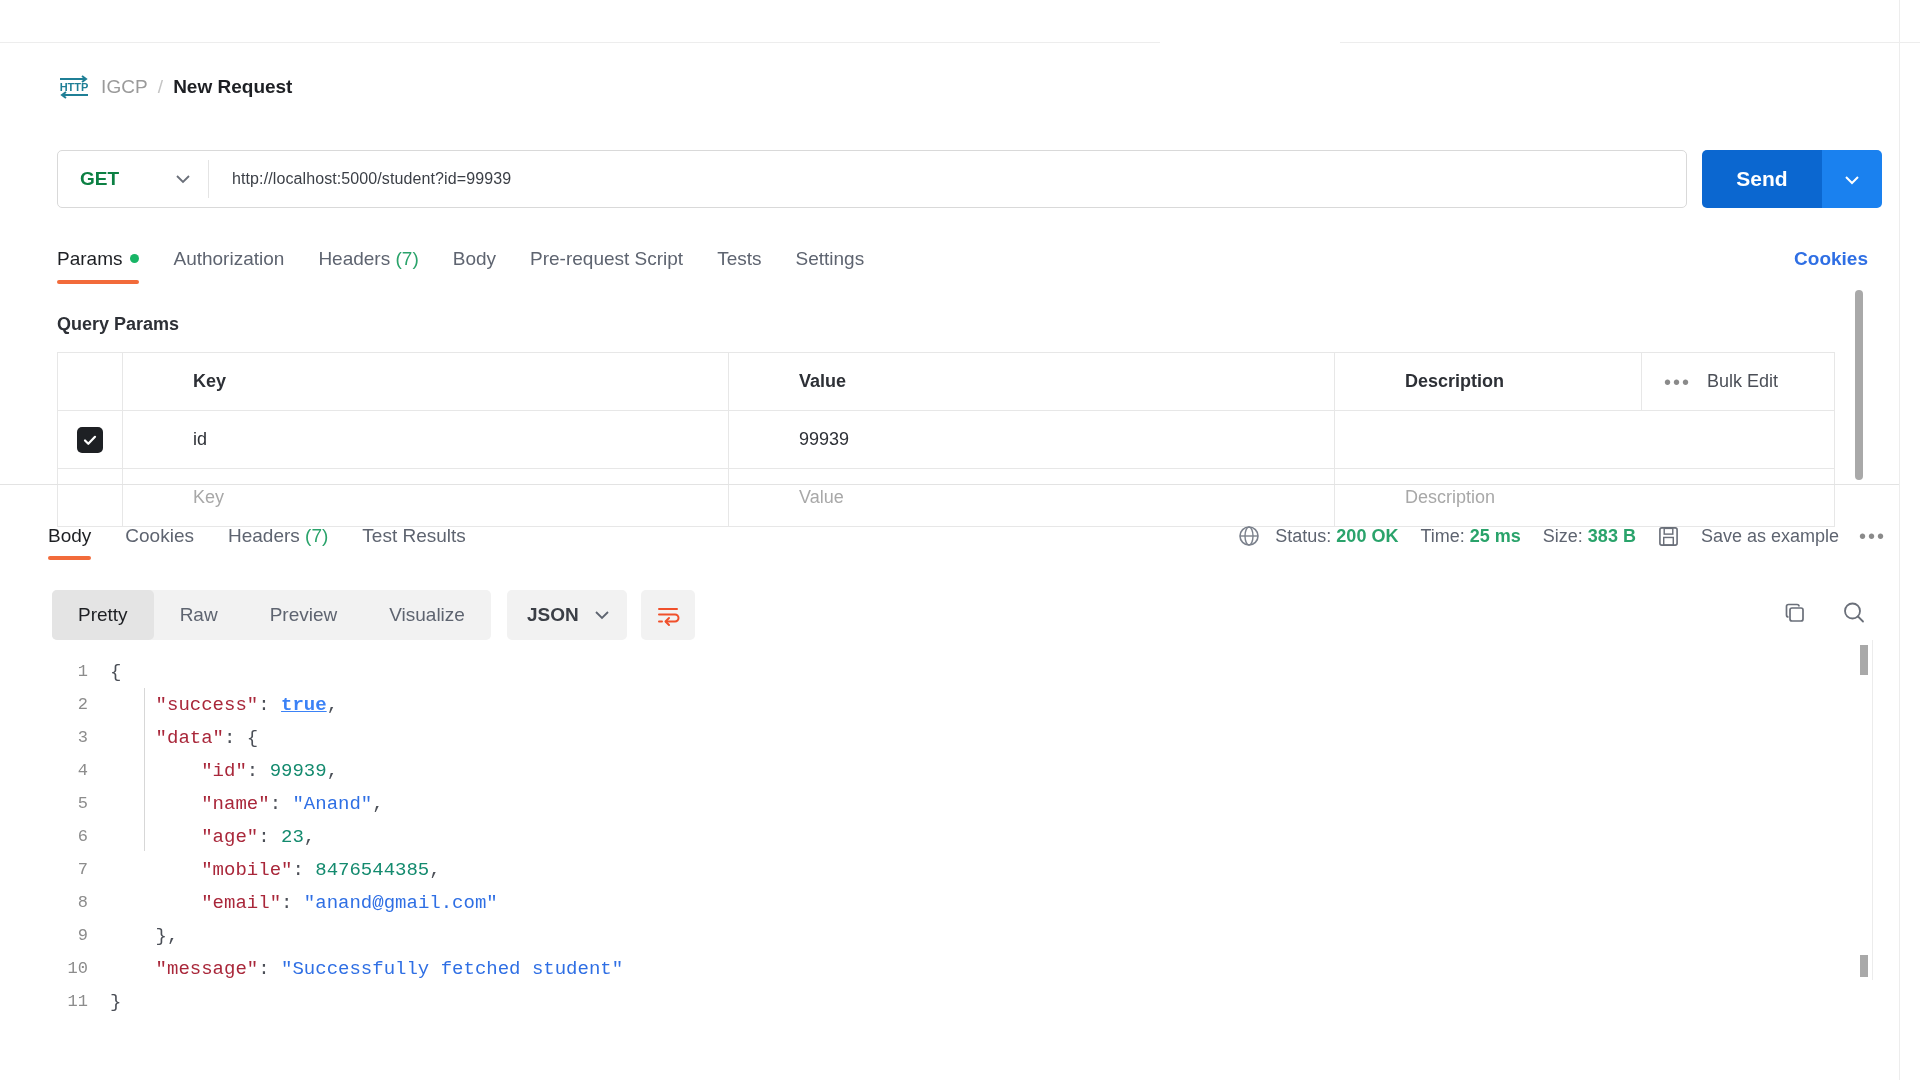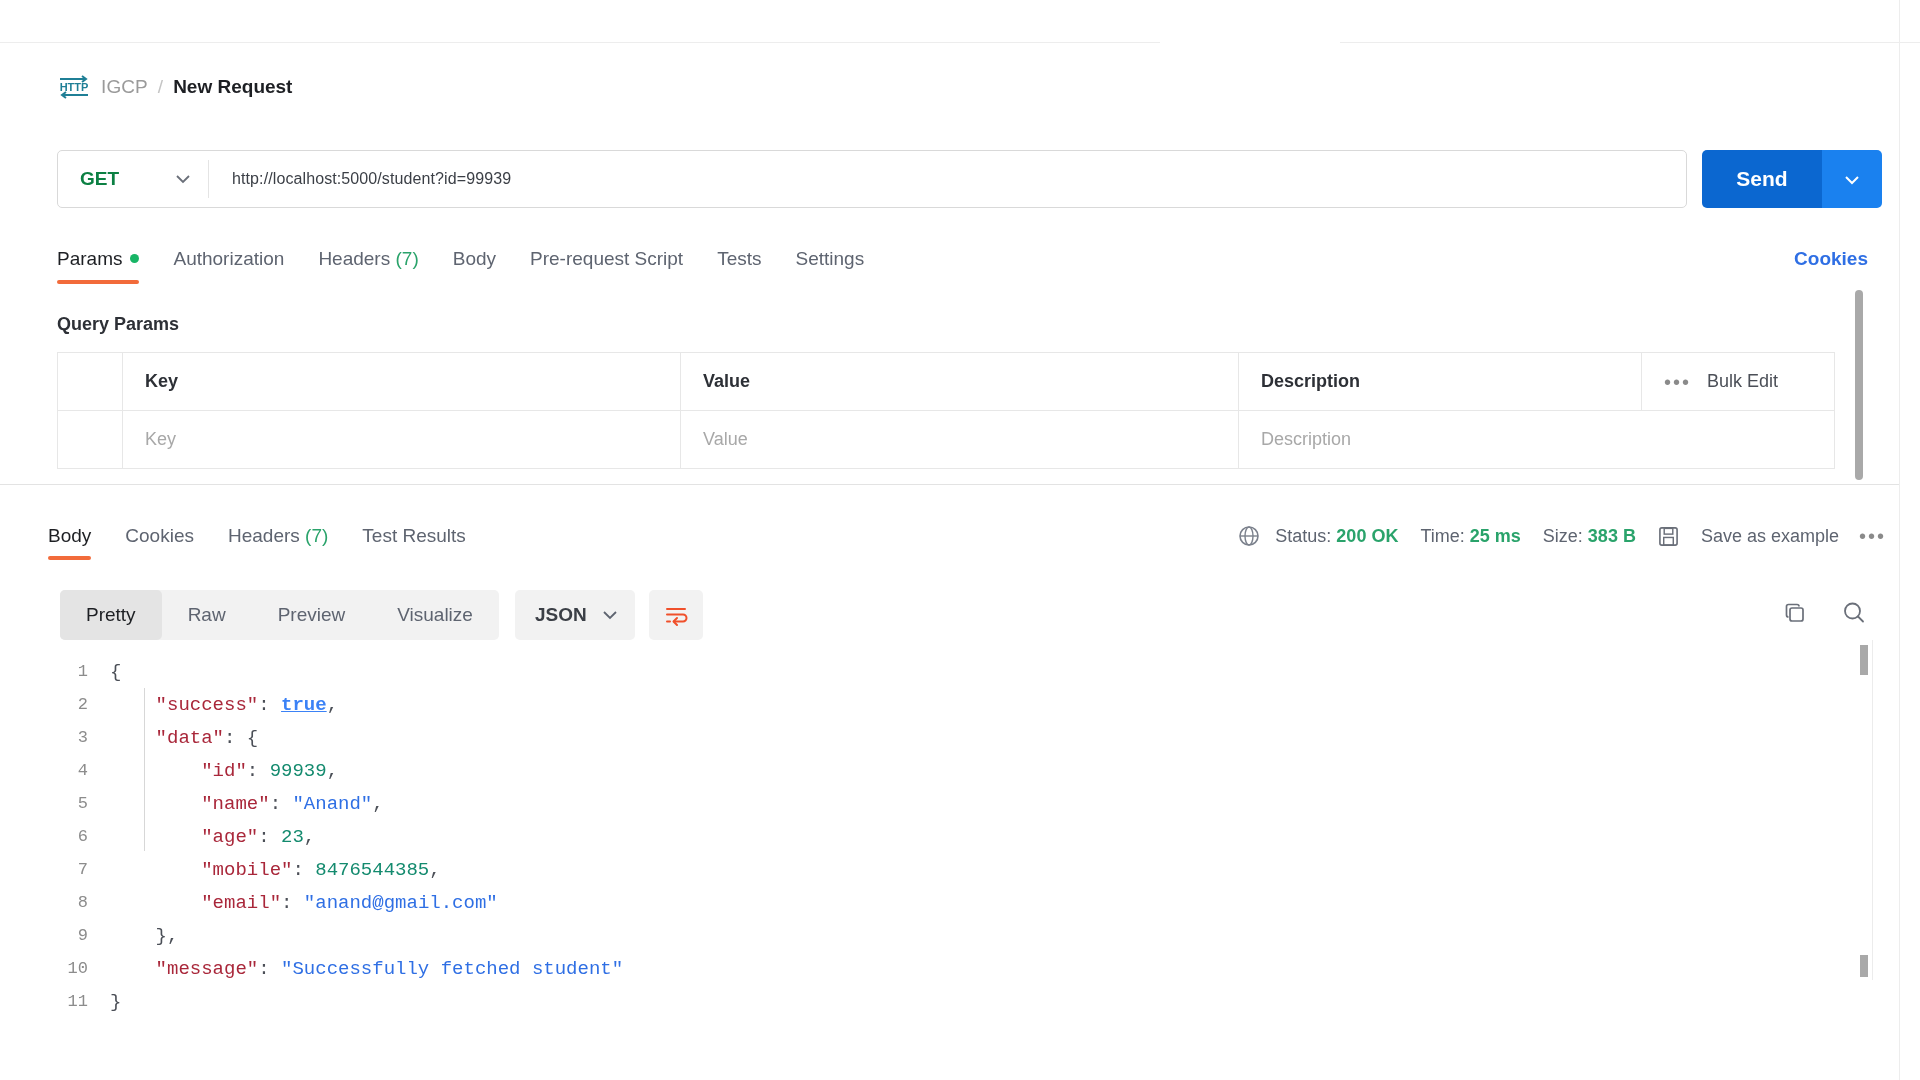--- a/index.html
+++ b/index.html
@@ -78,21 +78,21 @@
   .rtab:first-child { padding-left: 0; }
   .rtab.active { color: #1d1f23; }
   .rtab.active::after { content: ""; position: absolute; left: 0; right: 19px; bottom: 0; height: 4px; background: #f26b3a; border-radius: 2px; }
   .dot { display: inline-block; width: 9px; height: 9px; border-radius: 50%; background: #18b566; margin-left: 8px; vertical-align: 2px; }
   .cnt { color: #2aa36b; }
   .cookies-link { position: absolute; right: 52px; top: 248px; font-size: 19px; color: #2f6fe4; font-weight: 600; cursor: pointer; }
 
   
   .qp-title { position: absolute; left: 57px; top: 314px; font-size: 18px; font-weight: 700; color: #2d3036; }
   .qp-table { position: absolute; left: 57px; top: 352px; width: 1778px; border: 1px solid #e7e7e7; border-bottom: none; }
-  .qp-row { display: flex; height: 58px; border-bottom: 1px solid #e7e7e7; }
+  .qp-row { display: flex; height: 58px; border-bottom: 1px solid #e7e7e7; gap: 48px; }
   .qp-c0 { width: 65px; border-right: 1px solid #e7e7e7; display: flex; align-items: center; justify-content: center; }
   .qp-c1 { width: 558px; border-right: 1px solid #e7e7e7; display: flex; align-items: center; padding-left: 22px; }
   .qp-c2 { width: 558px; border-right: 1px solid #e7e7e7; display: flex; align-items: center; padding-left: 22px; }
   .qp-c3 { flex: 1; display: flex; align-items: center; padding-left: 22px; }
   .qp-head { font-size: 18px; font-weight: 700; color: #2d3036; }
   .qp-cell { font-size: 18px; color: #2d3036; }
   .qp-ph { font-size: 18px; color: #a8a8a8; }
   .bulk { position: absolute; right: 0; top: 0; height: 57px; display: flex; align-items: center; gap: 16px; padding-right: 56px; border-left: 1px solid #e7e7e7; padding-left: 22px; }
   .dots3 { letter-spacing: 2px; color: #8a8a8a; font-size: 20px; line-height: 10px; }
   .bulk-label { font-size: 18px; color: #4b4f57; cursor: pointer; }
@@ -106,21 +106,21 @@
   .restab { position: relative; padding: 0 0 13px 0; margin-right: 34px; font-size: 19px; color: #5e6470; cursor: pointer; white-space: nowrap; }
   .restab.active { color: #1d1f23; }
   .restab.active::after { content: ""; position: absolute; left: 0; right: 0; bottom: 0; height: 4px; background: #f26b3a; border-radius: 2px; }
 
   .res-meta { position: absolute; right: 34px; top: 524px; display: flex; align-items: center; gap: 0; font-size: 18px; color: #5e6470; }
   .meta-item { margin-right: 22px; white-space: nowrap; }
   .meta-val { color: #2aa36b; font-weight: 600; }
   .save-ex { display: flex; align-items: center; gap: 22px; margin-right: 20px; cursor: pointer; white-space: nowrap; }
 
   
-  .res-toolbar { position: absolute; left: 60px; top: 590px; display: flex; align-items: center; text-align: center; }
+  .res-toolbar { position: absolute; left: 52px; top: 590px; display: flex; align-items: center; text-align: center; }
   .seg { display: flex; background: #f2f2f2; border-radius: 5px; height: 50px; align-items: center; }
   .seg-btn { height: 50px; padding: 0 26px; display: flex; align-items: center; font-size: 19px; color: #5e6470; cursor: pointer; }
   .seg-btn.active { background: #e4e4e4; color: #1d1f23; border-radius: 5px; }
   .json-sel { margin-left: 16px; height: 50px; padding: 0 16px 0 20px; background: #f2f2f2; border-radius: 5px; display: flex; align-items: center; gap: 14px; font-size: 19px; font-weight: 700; color: #3b3f46; cursor: pointer; }
   .wrap-btn { margin-left: 14px; width: 54px; height: 50px; background: #f2f2f2; border-radius: 5px; display: flex; align-items: center; justify-content: center; cursor: pointer; }
   .res-right-icons { position: absolute; right: 52px; top: 590px; display: flex; align-items: center; gap: 32px; height: 50px; }
 
   
   .code { position: absolute; left: 48px; top: 655px; width: 1790px; font-family: "Liberation Mono", monospace; font-size: 19px; }
   .cline { display: flex; height: 33px; align-items: center; }
@@ -218,20 +218,38 @@
         </div>
       <div class="qp-c3">
           <span class="qp-head">Description</span>
         </div>
       <div class="bulk">
         <span class="dots3">•••</span>
         <span class="bulk-label">Bulk Edit</span>
       </div>
     </div>
 
+    <div class="qp-row">
+      <div class="qp-c0">
+        <span class="chk">
+          <svg width="16" height="16" viewBox="0 0 16 16">
+            <path d="M3 8.5 L6.3 11.8 L13 4.8" stroke="#ffffff" stroke-width="2.2" fill="none" stroke-linecap="round" stroke-linejoin="round"></path>
+          </svg>
+        </span>
+      </div>
+      <div class="qp-c1">
+          <span class="qp-cell">id</span>
+        </div>
+      <div class="qp-c2">
+          <span class="qp-cell">99939</span>
+        </div>
+      <div class="qp-c3">
+          <span class="qp-cell"></span>
+        </div>
+    </div>
 
     <div class="qp-row">
       <div class="qp-c0"></div>
       <div class="qp-c1">
           <span class="qp-ph">Key</span>
         </div>
       <div class="qp-c2">
           <span class="qp-ph">Value</span>
         </div>
       <div class="qp-c3">

